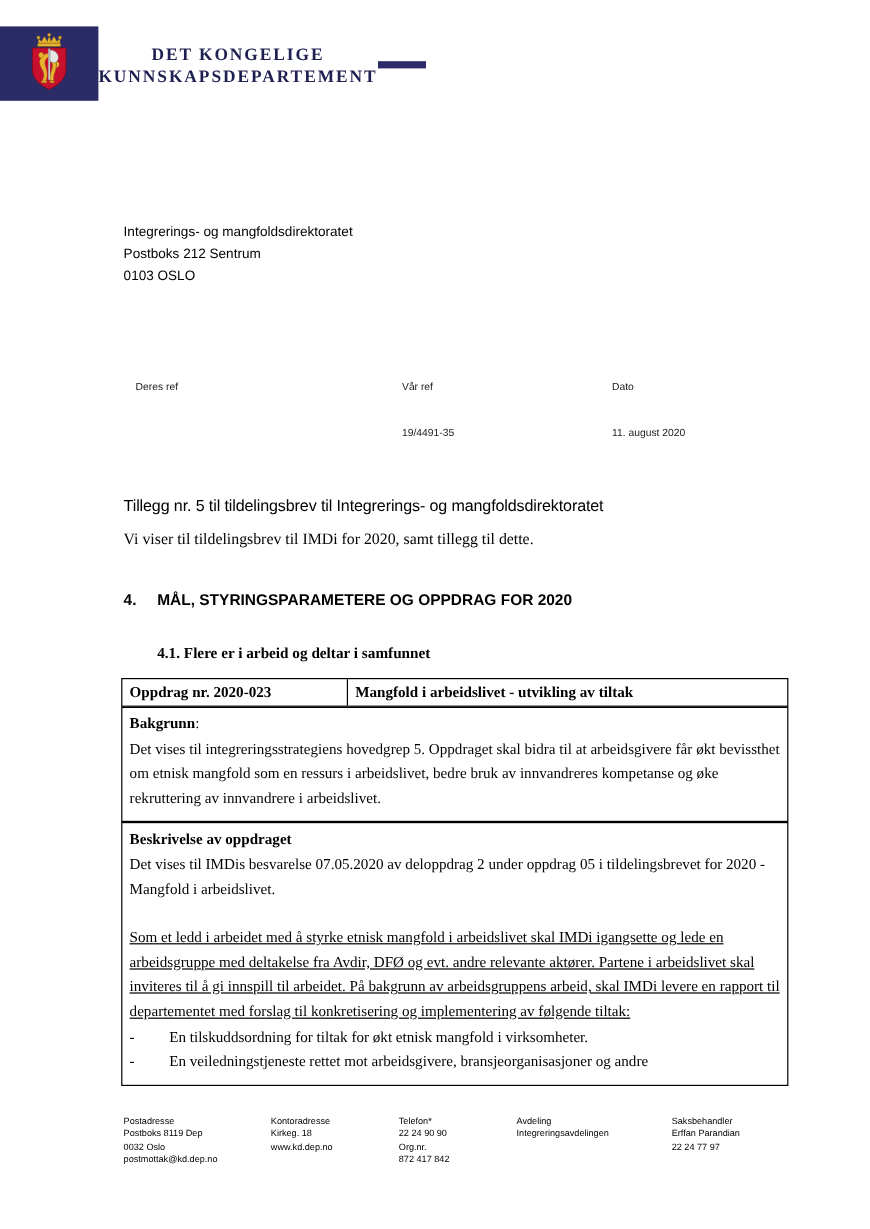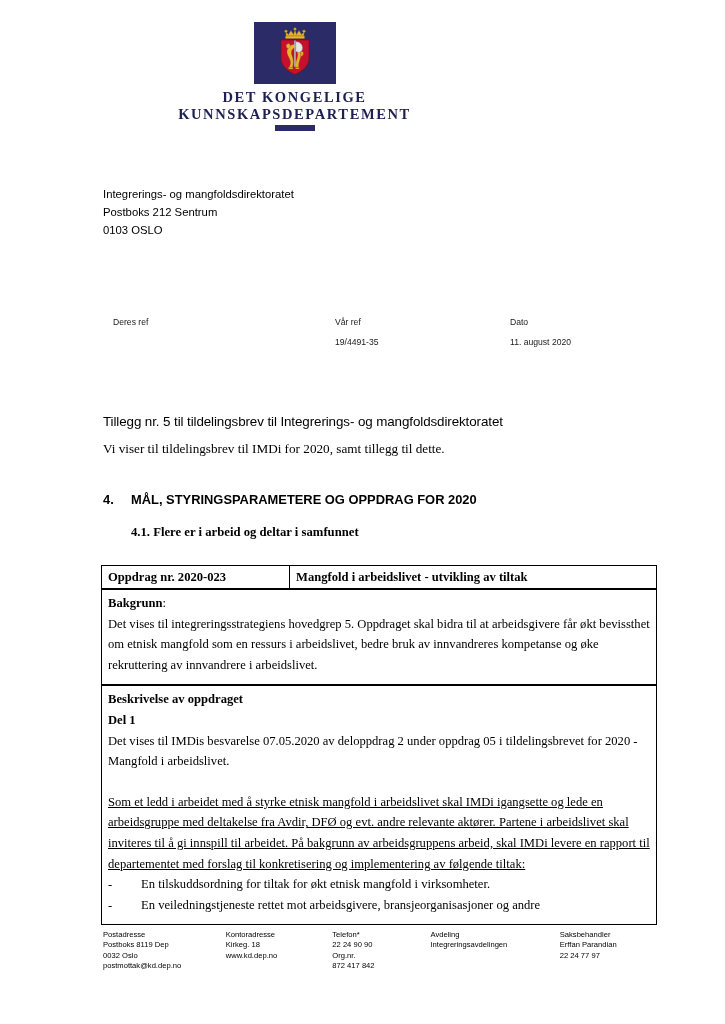--- a/index.html
+++ b/index.html
@@ -16,21 +16,21 @@
     color: #000000;
   }
 
   
   .letterhead {
     position: absolute;
     top: 22px;
     left: 0;
     width: 589px;
     display: flex;
-    flex-direction: column;
+    flex-direction: row;
     align-items: center;
   }
   .crest-wrap {
     width: 82px;
     height: 62px;
     position: relative;
   }
   .crest-bg {
     position: absolute;
     inset: 0;
@@ -85,21 +85,21 @@
     color: #1a1a1a;
   }
   .refrow .cols {
     display: flex;
   }
   .refcol { }
   .refcol.c1 { width: 222px; }
   .refcol.c2 { width: 175px; }
   .refcol.c3 { width: 163px; }
   .refval {
-    margin-top: 10px;
+    margin-top: 28px;
   }
 
   
   .doc-title {
     position: absolute;
     left: 103px;
     top: 414px;
     width: 560px;
     font-family: "Liberation Sans", sans-serif;
     font-weight: normal;
@@ -123,21 +123,21 @@
     width: 570px;
     font-family: "Liberation Sans", sans-serif;
     font-weight: bold;
     font-size: 12.9px;
     display: flex;
   }
   .h-sec .num { width: 28px; }
   .h-sub {
     position: absolute;
     left: 131px;
-    top: 525px;
+    top: 537px;
     width: 560px;
     font-family: "Liberation Serif", serif;
     font-weight: bold;
     font-size: 12.7px;
   }
 
   
   .tbl {
     position: absolute;
     left: 101px;
@@ -316,21 +316,20 @@
   <div class="trow">
     <div class="trow-body">
       <div><span class="bold">Bakgrunn</span><span>:</span></div>
       <p class="para">Det vises til integreringsstrategiens hovedgrep 5. Oppdraget skal bidra til at arbeidsgivere får økt bevissthet om etnisk mangfold som en ressurs i arbeidslivet, bedre bruk av innvandreres kompetanse og øke rekruttering av innvandrere i arbeidslivet.</p>
     </div>
   </div>
 
   <div class="trow">
     <div class="trow-body">
       <div class="bold">Beskrivelse av oppdraget</div>
-      <div class="bold">Del 1</div>
       <p class="para">Det vises til IMDis besvarelse 07.05.2020 av deloppdrag 2 under oppdrag 05 i tildelingsbrevet for 2020 - Mangfold i arbeidslivet.</p>
       <p class="para spaced">Som et ledd i arbeidet med å styrke etnisk mangfold i arbeidslivet skal IMDi igangsette og lede en arbeidsgruppe med deltakelse fra Avdir, DFØ og evt. andre relevante aktører. Partene i arbeidslivet skal inviteres til å gi innspill til arbeidet. På bakgrunn av arbeidsgruppens arbeid, skal IMDi levere en rapport til departementet med forslag til konkretisering og implementering av følgende tiltak:</p>
       <ul class="dashlist">
         <li class="dashitem">
           <span class="dash">-</span>
           <span>En tilskuddsordning for tiltak for økt etnisk mangfold i virksomheter.</span>
         </li>
         <li class="dashitem">
           <span class="dash">-</span>
           <span>En veiledningstjeneste rettet mot arbeidsgivere, bransjeorganisasjoner og andre</span>

